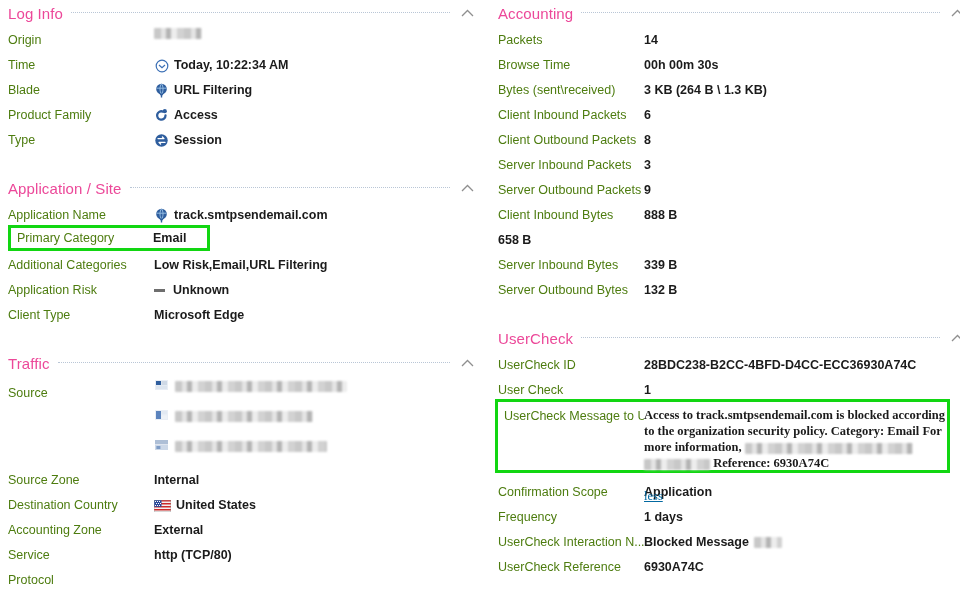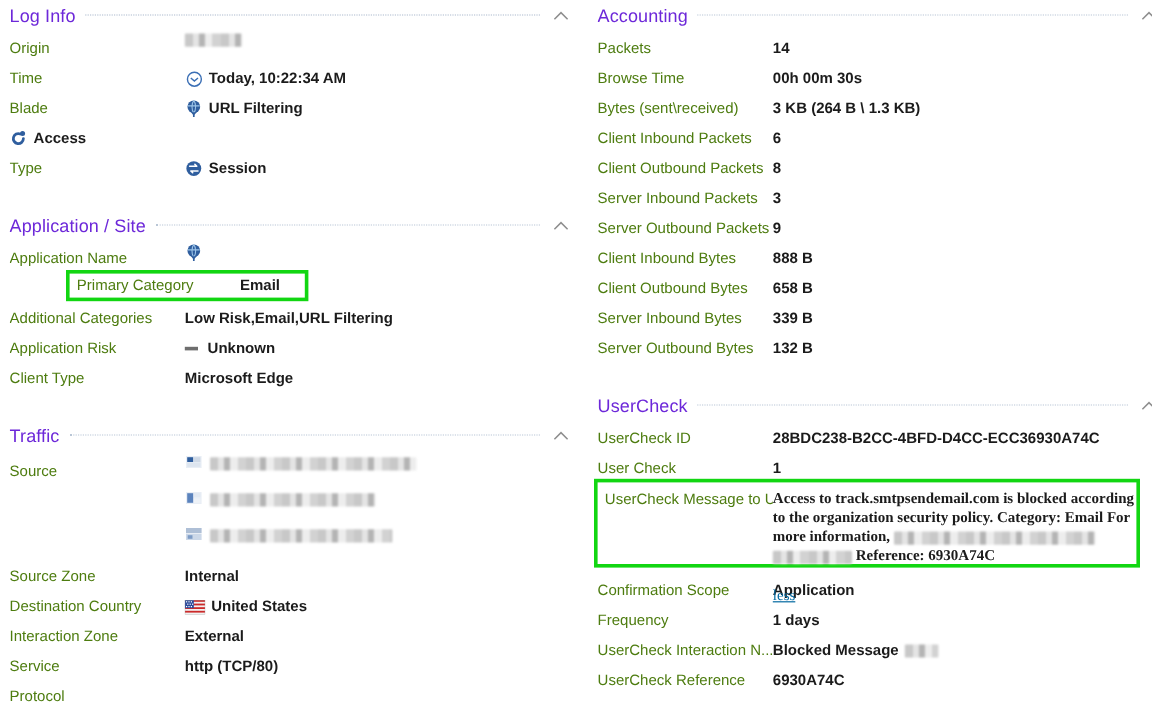--- a/index.html
+++ b/index.html
@@ -26,21 +26,21 @@
   .pane-right { left: 498px; }
 
   
   .section-header {
     display: flex;
     align-items: center;
     height: 26px;
     margin-bottom: 2px;
   }
   .section-title {
-    color: #6d28d9;
+    color: #ec4899;
     font-size: 15px;
     font-weight: normal;
     white-space: nowrap;
     padding-right: 8px;
     letter-spacing: .1px;
   }
   .dotline {
     flex: 1 1 auto;
     height: 1px;
     min-width: 10px;
@@ -134,21 +134,20 @@
   #primary-category-row.hl-box {
     position: absolute;
     left: 8px;
     top: 225px;
     width: 202px;
     height: 26px;
     padding: 0 4px 0 6px;
     line-height: 20px;
     display: flex;
     align-items: center;
-    margin-left: 47px;
   }
   #primary-category-row .row-label { width: 136px; flex: 0 0 136px; }
 
   #usercheck-message-row.hl-box {
     position: absolute;
     left: 495px;
     top: 399px;
     width: 455px;
     height: 74px;
     padding: 3px 0 0 6px;
@@ -224,20 +223,21 @@
             <circle cx="7.5" cy="6" r="5.3" fill="#2f5e9e"></circle>
             <path d="M2.6 5.2 h9.8 M7.5 .8 c2 2.2 2 8 0 10.4 c-2-2.4-2-8.2 0-10.4" stroke="#9cc4e8" stroke-width=".9" fill="none"></path>
             <path d="M5.2 10.5 h4.6 l-1.6 2.2 v1.8 h-1.4 v-1.8 z" fill="#2f5e9e"></path>
           </svg>
       </span>
       <span>URL Filtering</span>
     </div>
   </div>
 
   <div class="row">
+    <div class="row-label">Product Family</div>
     <div class="row-value">
       <span class="ico">
         <svg width="15" height="15" viewBox="0 0 15 15">
             <path d="M11.5 7.5 a4.2 4.2 0 1 1 -2.6 -3.9" stroke="#2f5e9e" stroke-width="2.3" fill="none" stroke-linecap="round"></path>
             <circle cx="10.8" cy="3.2" r="2.1" fill="#2f5e9e"></circle>
           </svg>
       </span>
       <span>Access</span>
     </div>
   </div>
@@ -270,20 +270,21 @@
   <div class="row">
     <div class="row-label">Application Name</div>
     <div class="row-value">
       <span class="ico">
         <svg width="15" height="15" viewBox="0 0 15 15">
             <circle cx="7.5" cy="6" r="5.3" fill="#2f5e9e"></circle>
             <path d="M2.6 5.2 h9.8 M7.5 .8 c2 2.2 2 8 0 10.4 c-2-2.4-2-8.2 0-10.4" stroke="#9cc4e8" stroke-width=".9" fill="none"></path>
             <path d="M5.2 10.5 h4.6 l-1.6 2.2 v1.8 h-1.4 v-1.8 z" fill="#2f5e9e"></path>
           </svg>
       </span>
+      <span>track.smtpsendemail.com</span>
     </div>
   </div>
 
   <div class="row" style="visibility:hidden">
     <div class="row-label">&nbsp;</div>
   </div>
 
   <div class="row">
     <div class="row-label">Additional Categories</div>
     <div class="row-value">Low Risk,Email,URL Filtering</div>
@@ -388,21 +389,21 @@
               <rect x="5" y="5" width="1" height="1"></rect>
           </g>
           <rect x="0" y="0" width="17" height="12" fill="none" stroke="#9b9b9b" stroke-width=".6"></rect>
         </svg>
       </span>
       <span>United States</span>
     </div>
   </div>
 
   <div class="row">
-    <div class="row-label">Interaction Zone</div>
+    <div class="row-label">Accounting Zone</div>
     <div class="row-value">External</div>
   </div>
 
   <div class="row">
     <div class="row-label">Service</div>
     <div class="row-value">http (TCP/80)</div>
   </div>
 
   <div class="row">
     <div class="row-label">Protocol</div>
@@ -453,21 +454,20 @@
   </div>
   <div class="row">
     <div class="row-label">Server Outbound Packets</div>
     <div class="row-value">9</div>
   </div>
   <div class="row">
     <div class="row-label">Client Inbound Bytes</div>
     <div class="row-value">888 B</div>
   </div>
   <div class="row">
-    <div class="row-label">Client Outbound Bytes</div>
     <div class="row-value">658 B</div>
   </div>
   <div class="row">
     <div class="row-label">Server Inbound Bytes</div>
     <div class="row-value">339 B</div>
   </div>
   <div class="row">
     <div class="row-label">Server Outbound Bytes</div>
     <div class="row-value">132 B</div>
   </div>

